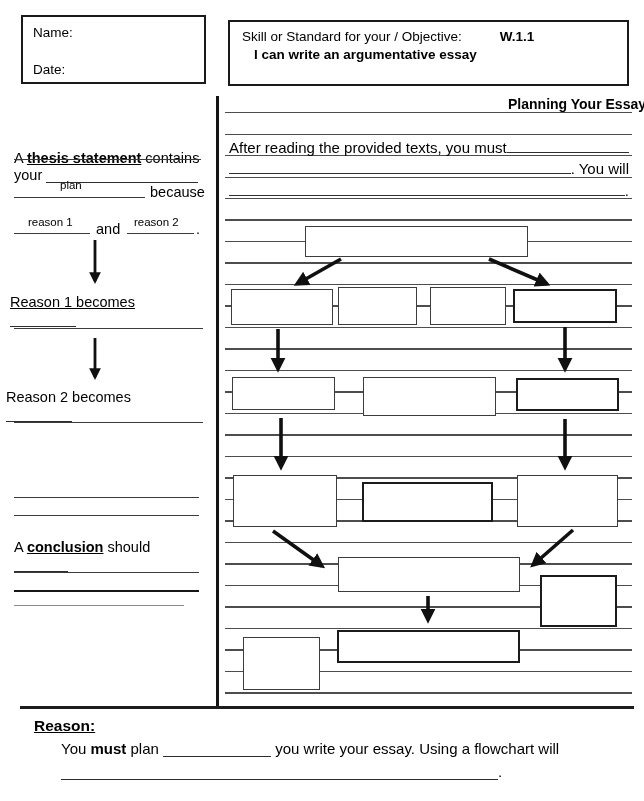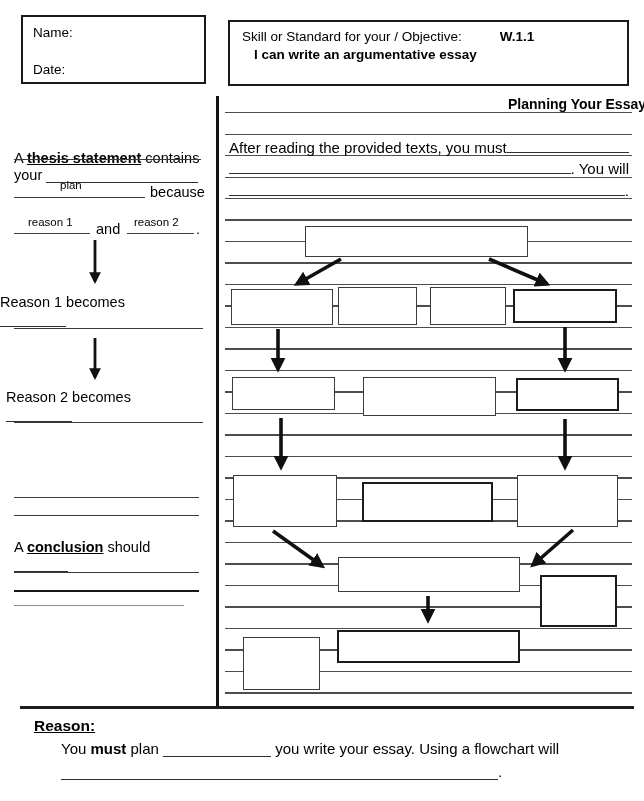--- a/index.html
+++ b/index.html
@@ -68,21 +68,21 @@
   <div class="abs wline" style="left:14px; top:197px; width:131px;"></div>
   <div class="abs lp" style="left:150px; top:184px;">because</div>
 
   <div class="abs lp small" style="left:28px; top:216px;">reason 1</div>
   <div class="abs wline" style="left:14px; top:233px; width:76px;"></div>
   <div class="abs lp" style="left:96px; top:221px;">and</div>
   <div class="abs lp small" style="left:134px; top:216px;">reason 2</div>
   <div class="abs wline" style="left:127px; top:233px; width:67px;"></div>
   <div class="abs lp" style="left:196px; top:221px;">.</div>
 
-  <div class="abs lp" style="left:0; top:294px; width:194px;">
+  <div class="abs lp" style="left:10px; top:294px; width:194px;text-decoration:underline;">
     <span>Reason 1 becomes </span><span class="bk" style="width:66px;"></span>
   </div>
   <div class="abs wline" style="left:14px; top:328px; width:189px;"></div>
 
   <div class="abs lp" style="left:6px; top:389px; width:194px;">
     <span>Reason 2 becomes </span><span class="bk" style="width:66px;"></span>
   </div>
   <div class="abs wline" style="left:14px; top:422px; width:189px;"></div>
 
   <div class="abs wline" style="left:14px; top:497px; width:185px;"></div>

